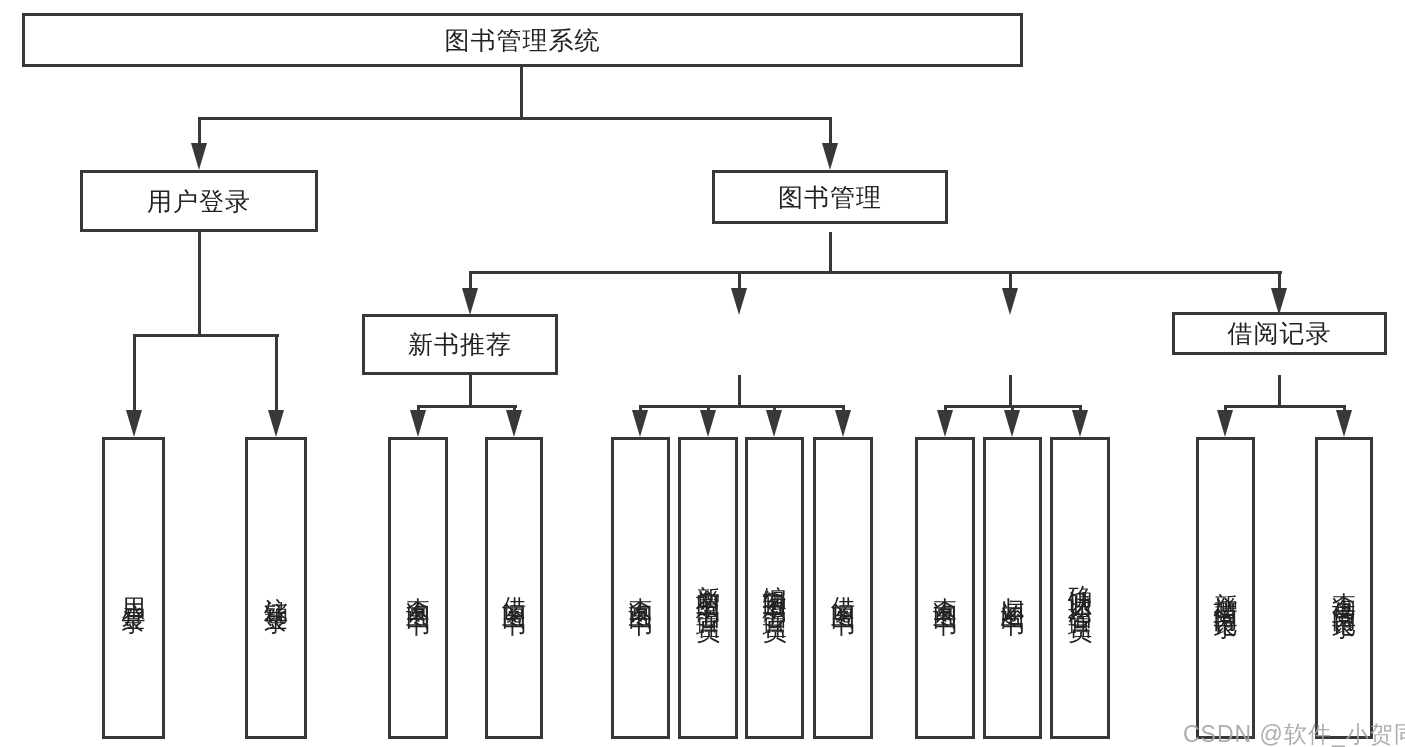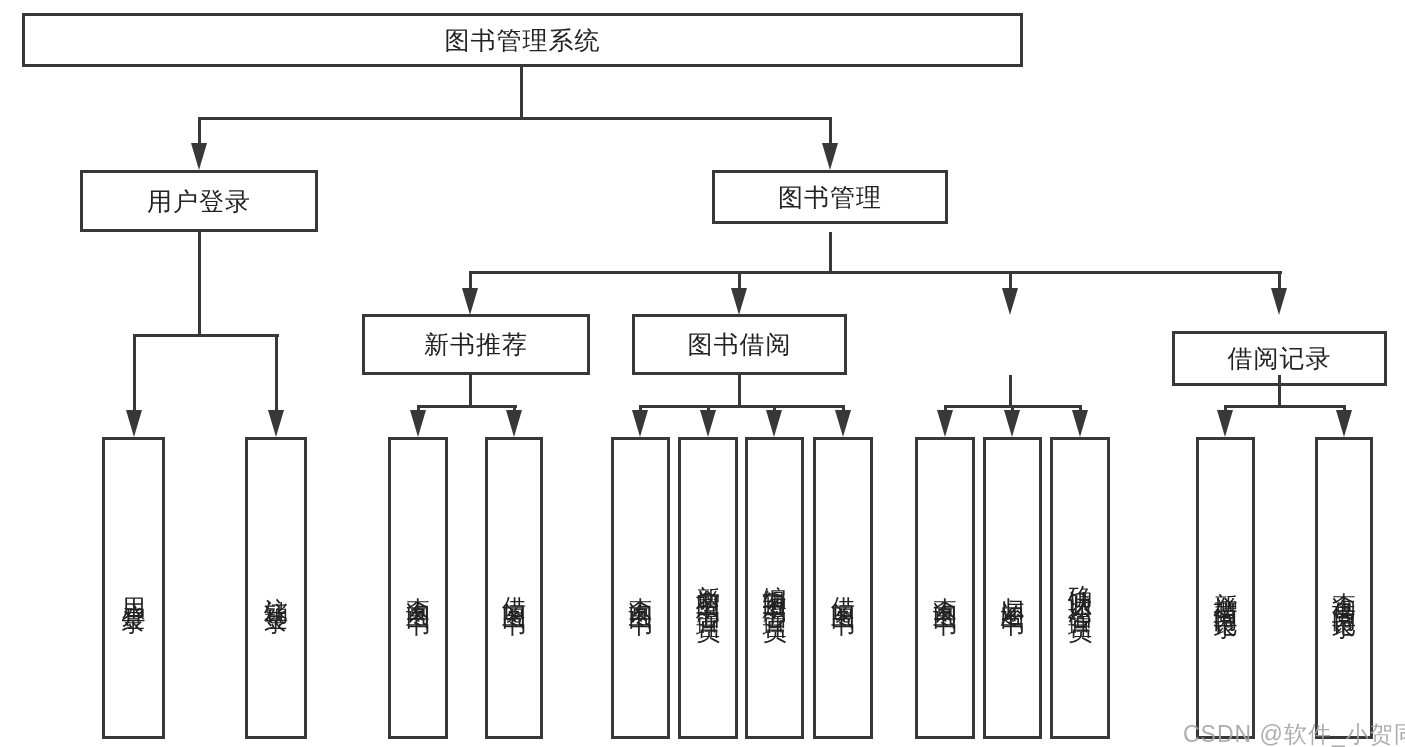--- a/index.html
+++ b/index.html
@@ -39,23 +39,22 @@
 </head>
 <body>
 
 <div class="stage">
 
   <div class="node h" style="left:22px;top:13px;width:1001px;height:54px">图书管理系统</div>
 
   <div class="node h" style="left:80px;top:170px;width:238px;height:62px">用户登录</div>
   <div class="node h" style="left:712px;top:170px;width:236px;height:54px">图书管理</div>
 
-  <div class="node h" style="left:362px;top:314px;width:228px;height:61px">新书推荐</div>
-  <div class="node h" style="left:632px;top:314px;width:215px;height:61px">图书借阅</div>
-  <div class="node h" style="left:1172px;top:331px;width:215px;height:55px">借阅记录</div>
+  <div class="node h" style="left:362px;top:314px;width:196px;height:61px">新书推荐</div>
+  <div class="node h" style="left:1172px;top:312px;width:215px;height:43px">借阅记录</div>
 
   <div class="node v" style="left:102px;top:437px;width:63px;height:302px">用户登录</div>
   <div class="node v" style="left:245px;top:437px;width:62px;height:302px">注销登录</div>
 
   <div class="node v" style="left:388px;top:437px;width:60px;height:302px">查询图书</div>
   <div class="node v" style="left:485px;top:437px;width:58px;height:302px">借阅图书</div>
 
   <div class="node v" style="left:611px;top:437px;width:59px;height:302px">查询图书</div>
   <div class="node v" style="left:678px;top:437px;width:60px;height:302px">新增图书（管理员）</div>
   <div class="node v" style="left:745px;top:437px;width:59px;height:302px">编辑图书（管理员）</div>

